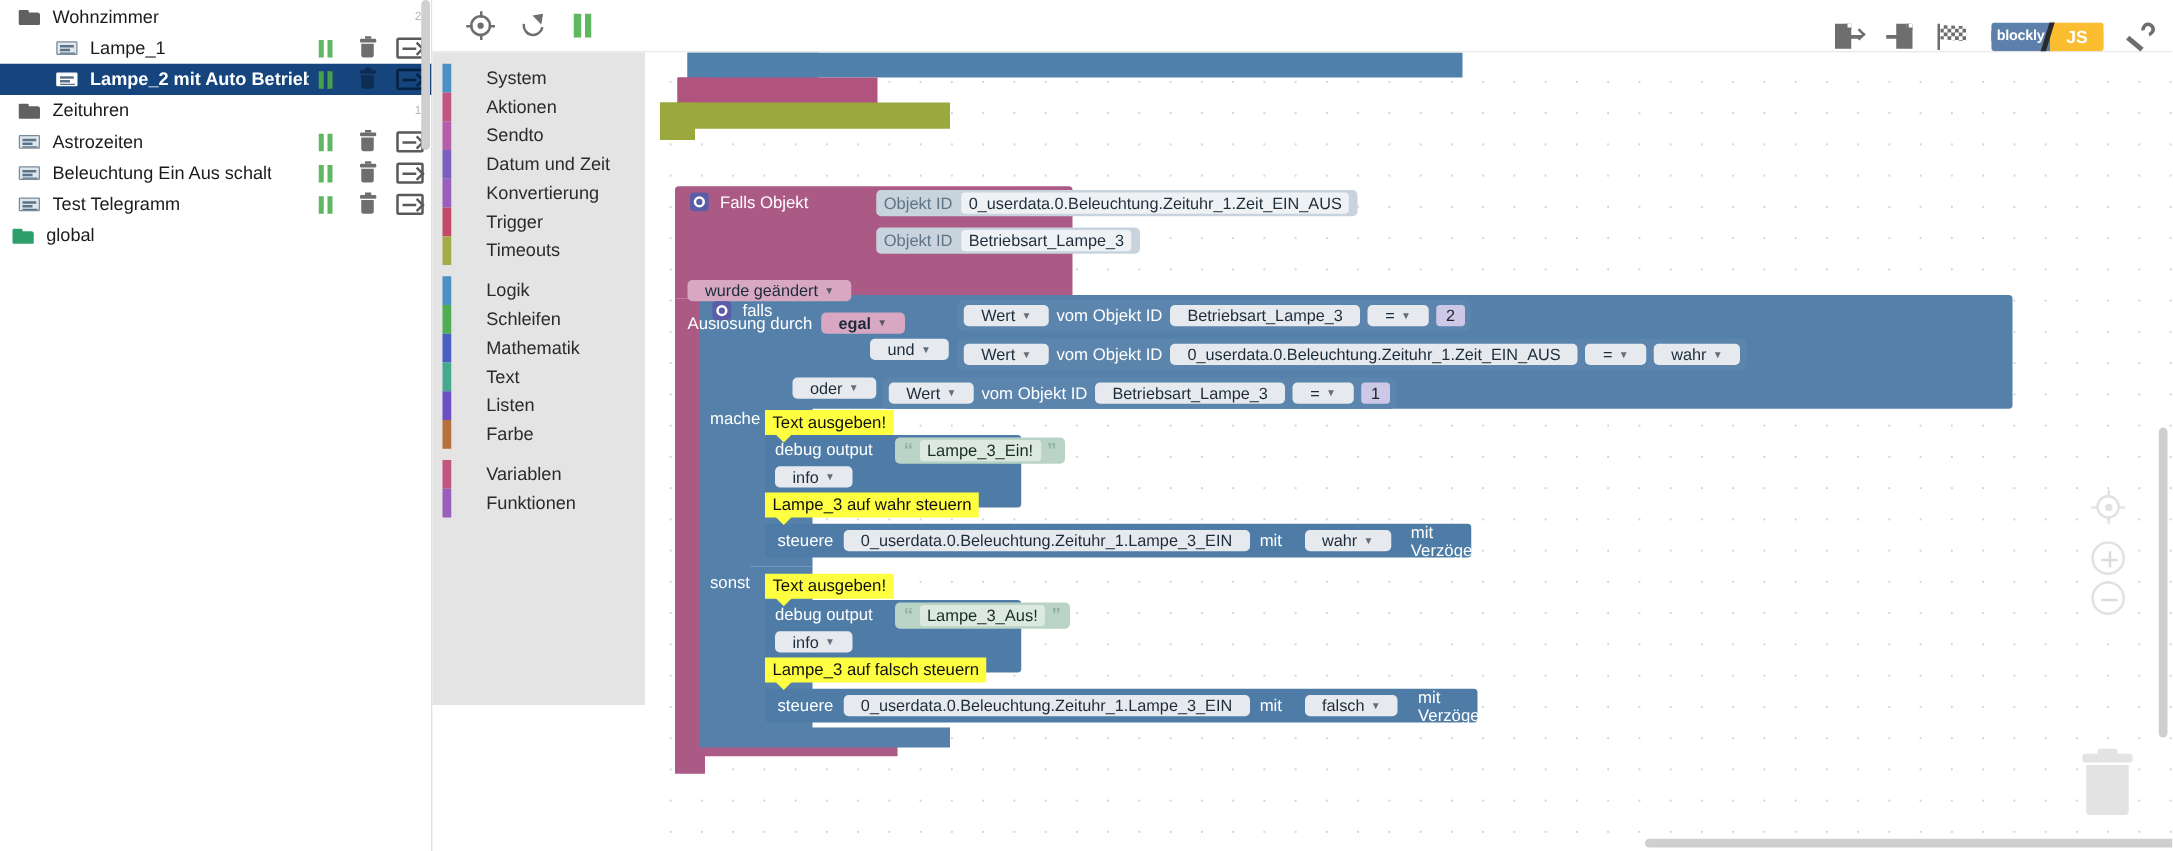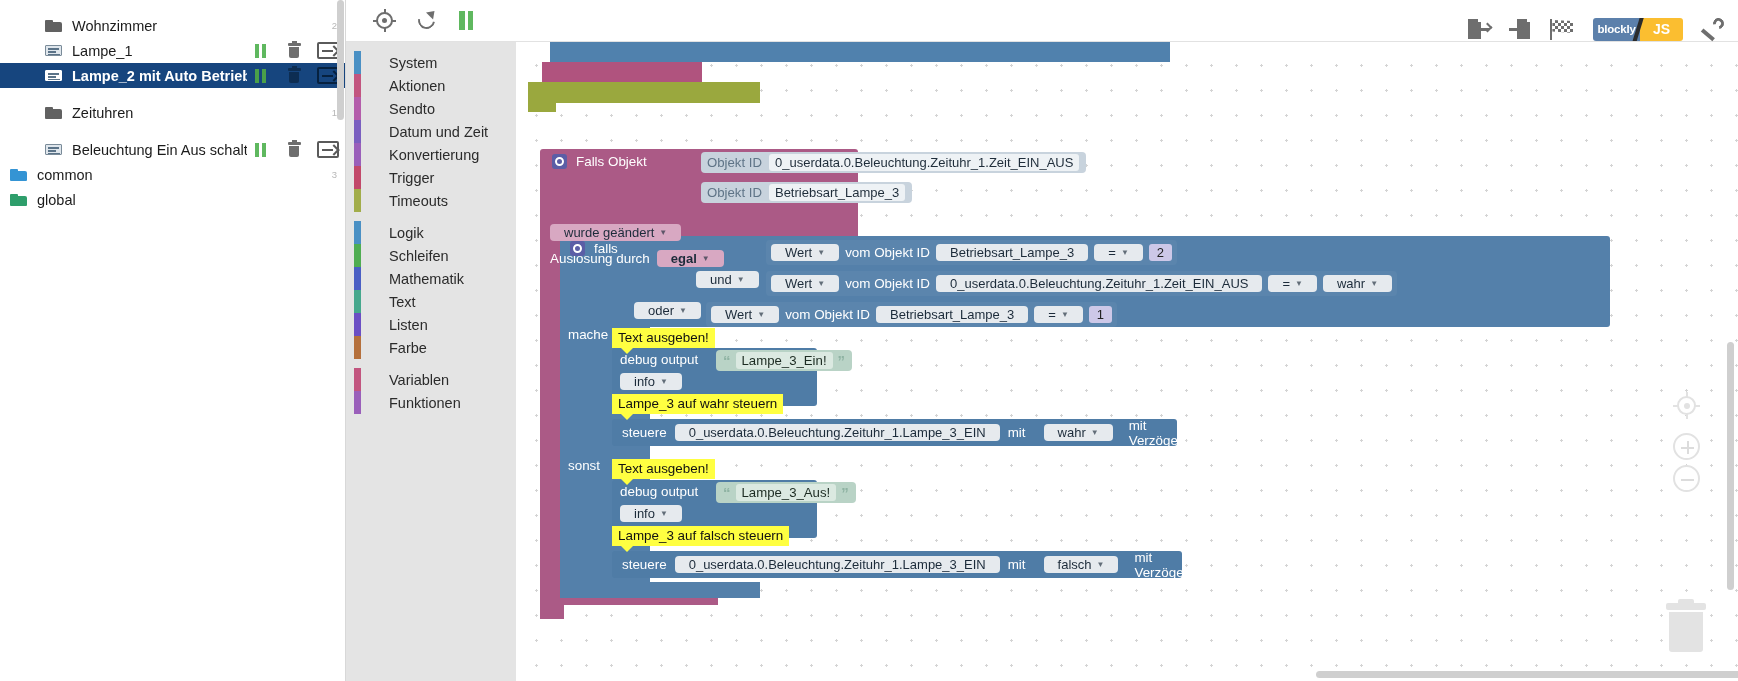--- a/index.html
+++ b/index.html
@@ -9,21 +9,21 @@
   .app { position:relative; width:1738px; height:681px; display:flex; }
 
   
   .sidebar { width:346px; height:681px; background:#fff; position:relative;
     border-right:1px solid #d8d8d8; flex:0 0 346px; }
   .tree { padding-top:1px; }
   .tree-row { height:25px; display:flex; align-items:center; position:relative;
     font-size:14.5px; color:#1b1b1b; }
   .tree-row.selected { background:#16457e; color:#fff; font-weight:bold; }
   .indent0 { padding-left:10px; }
-  .indent1 { padding-left:45px;margin-top:12px; }
+  .indent1 { padding-left:15px; }
   .indent2 { padding-left:45px; }
   .ico { width:22px; min-width:22px; display:inline-flex; align-items:center;
     justify-content:flex-start; margin-right:5px; }
   .lbl { white-space:nowrap; overflow:hidden; text-overflow:clip; max-width:175px; }
 
   .row-actions { position:absolute; right:0; top:0; height:25px; display:flex;
     align-items:center; gap:0px; }
   .act { width:34px; height:25px; display:flex; align-items:center; justify-content:center; }
   .pause-ico { display:inline-block; width:11px; height:14px; position:relative; }
   .pause-ico i { position:absolute; top:0; width:4px; height:14px; background:#5fb85f; }
@@ -152,21 +152,21 @@
 
   .wrench-ico { width:22px; height:22px; position:relative; }
   .wrench-ico .hd { position:absolute; left:11px; top:0px; width:11px; height:11px;
     border:3.2px solid #6e6e6e; border-radius:50%; border-bottom-color:transparent;
     transform:rotate(35deg); }
   .wrench-ico .hn { position:absolute; left:0px; top:10px; width:15px; height:4.4px;
     background:#6e6e6e; transform:rotate(40deg); transform-origin:left center; }
 
   
   .bly { position:absolute; top:42px; left:0; right:0; bottom:0; display:flex; }
-  .toolbox { width:170px; background:#e4e4e4; height:639px; padding-top:9px;
+  .toolbox { width:170px; background:#e4e4e4; height:522px; padding-top:9px;
     flex:0 0 170px; }
   .tb-cat { height:23px; display:flex; align-items:center; font-size:14.5px;
     color:#2b2b2b; padding-left:8px; cursor:pointer; }
   .tb-cat .swatch { width:7px; height:23px; margin-right:28px; flex:0 0 7px; }
   .tb-gap { height:9px; }
 
   .wsbg { flex:1; position:relative; background:#fff; overflow:hidden;
     background-image:radial-gradient(#d4d4d4 1px, transparent 1.1px);
     background-size:25px 25px; background-position:8px 11px; }
 
@@ -368,48 +368,92 @@
           <span class="count">1</span>
         </div>
         <div class="tree-row indent1">
           <span class="ico">
             <span class="scriptico">
               <span class="bar b1"></span>
               <span class="bar b2"></span>
               <span class="bar b3"></span>
             </span>
           </span>
-          <span class="lbl">Beleuchtung Ein Aus schalten</span>
+          <span class="lbl">Astrozeiten</span>
           <span class="row-actions">
             <span class="act">
               <span class="pause-ico">
                 <i></i>
                 <i></i>
               </span>
             </span>
             <span class="act">
               <span class="trash-ico">
                 <span class="lid"></span>
                 <span class="body"></span>
               </span>
             </span>
             <span class="act">
               <span class="export-ico"></span>
             </span>
           </span>
         </div>
-        <div class="tree-row indent0">
+        <div class="tree-row indent1">
           <span class="ico">
-            <span class="folder blue">
-              <span class="tab"></span>
-              <span class="bk"></span>
-            </span>
-          </span>
-          <span class="lbl">common</span>
-          <span class="count">3</span>
+            <span class="scriptico">
+              <span class="bar b1"></span>
+              <span class="bar b2"></span>
+              <span class="bar b3"></span>
+            </span>
+          </span>
+          <span class="lbl">Beleuchtung Ein Aus schalten</span>
+          <span class="row-actions">
+            <span class="act">
+              <span class="pause-ico">
+                <i></i>
+                <i></i>
+              </span>
+            </span>
+            <span class="act">
+              <span class="trash-ico">
+                <span class="lid"></span>
+                <span class="body"></span>
+              </span>
+            </span>
+            <span class="act">
+              <span class="export-ico"></span>
+            </span>
+          </span>
+        </div>
+        <div class="tree-row indent1">
+          <span class="ico">
+            <span class="scriptico">
+              <span class="bar b1"></span>
+              <span class="bar b2"></span>
+              <span class="bar b3"></span>
+            </span>
+          </span>
+          <span class="lbl">Test Telegramm</span>
+          <span class="row-actions">
+            <span class="act">
+              <span class="pause-ico">
+                <i></i>
+                <i></i>
+              </span>
+            </span>
+            <span class="act">
+              <span class="trash-ico">
+                <span class="lid"></span>
+                <span class="body"></span>
+              </span>
+            </span>
+            <span class="act">
+              <span class="export-ico"></span>
+            </span>
+          </span>
         </div>
         <div class="tree-row indent0">
           <span class="ico">
             <span class="folder green">
               <span class="tab"></span>
               <span class="bk"></span>
             </span>
           </span>
           <span class="lbl">global</span>
         </div>

